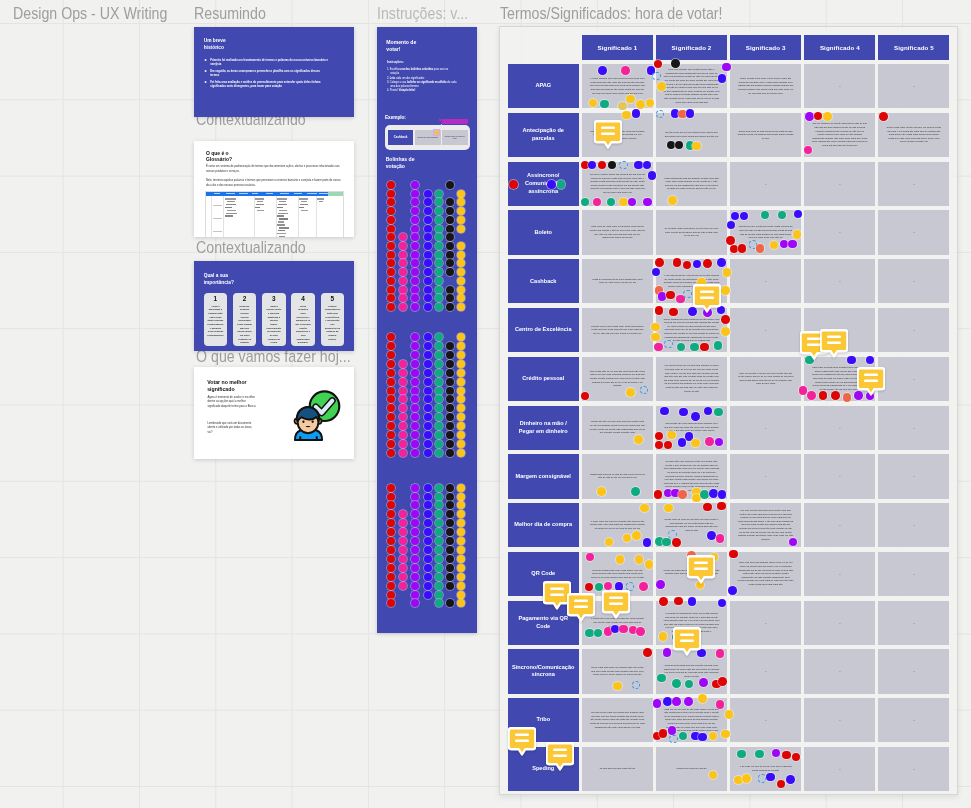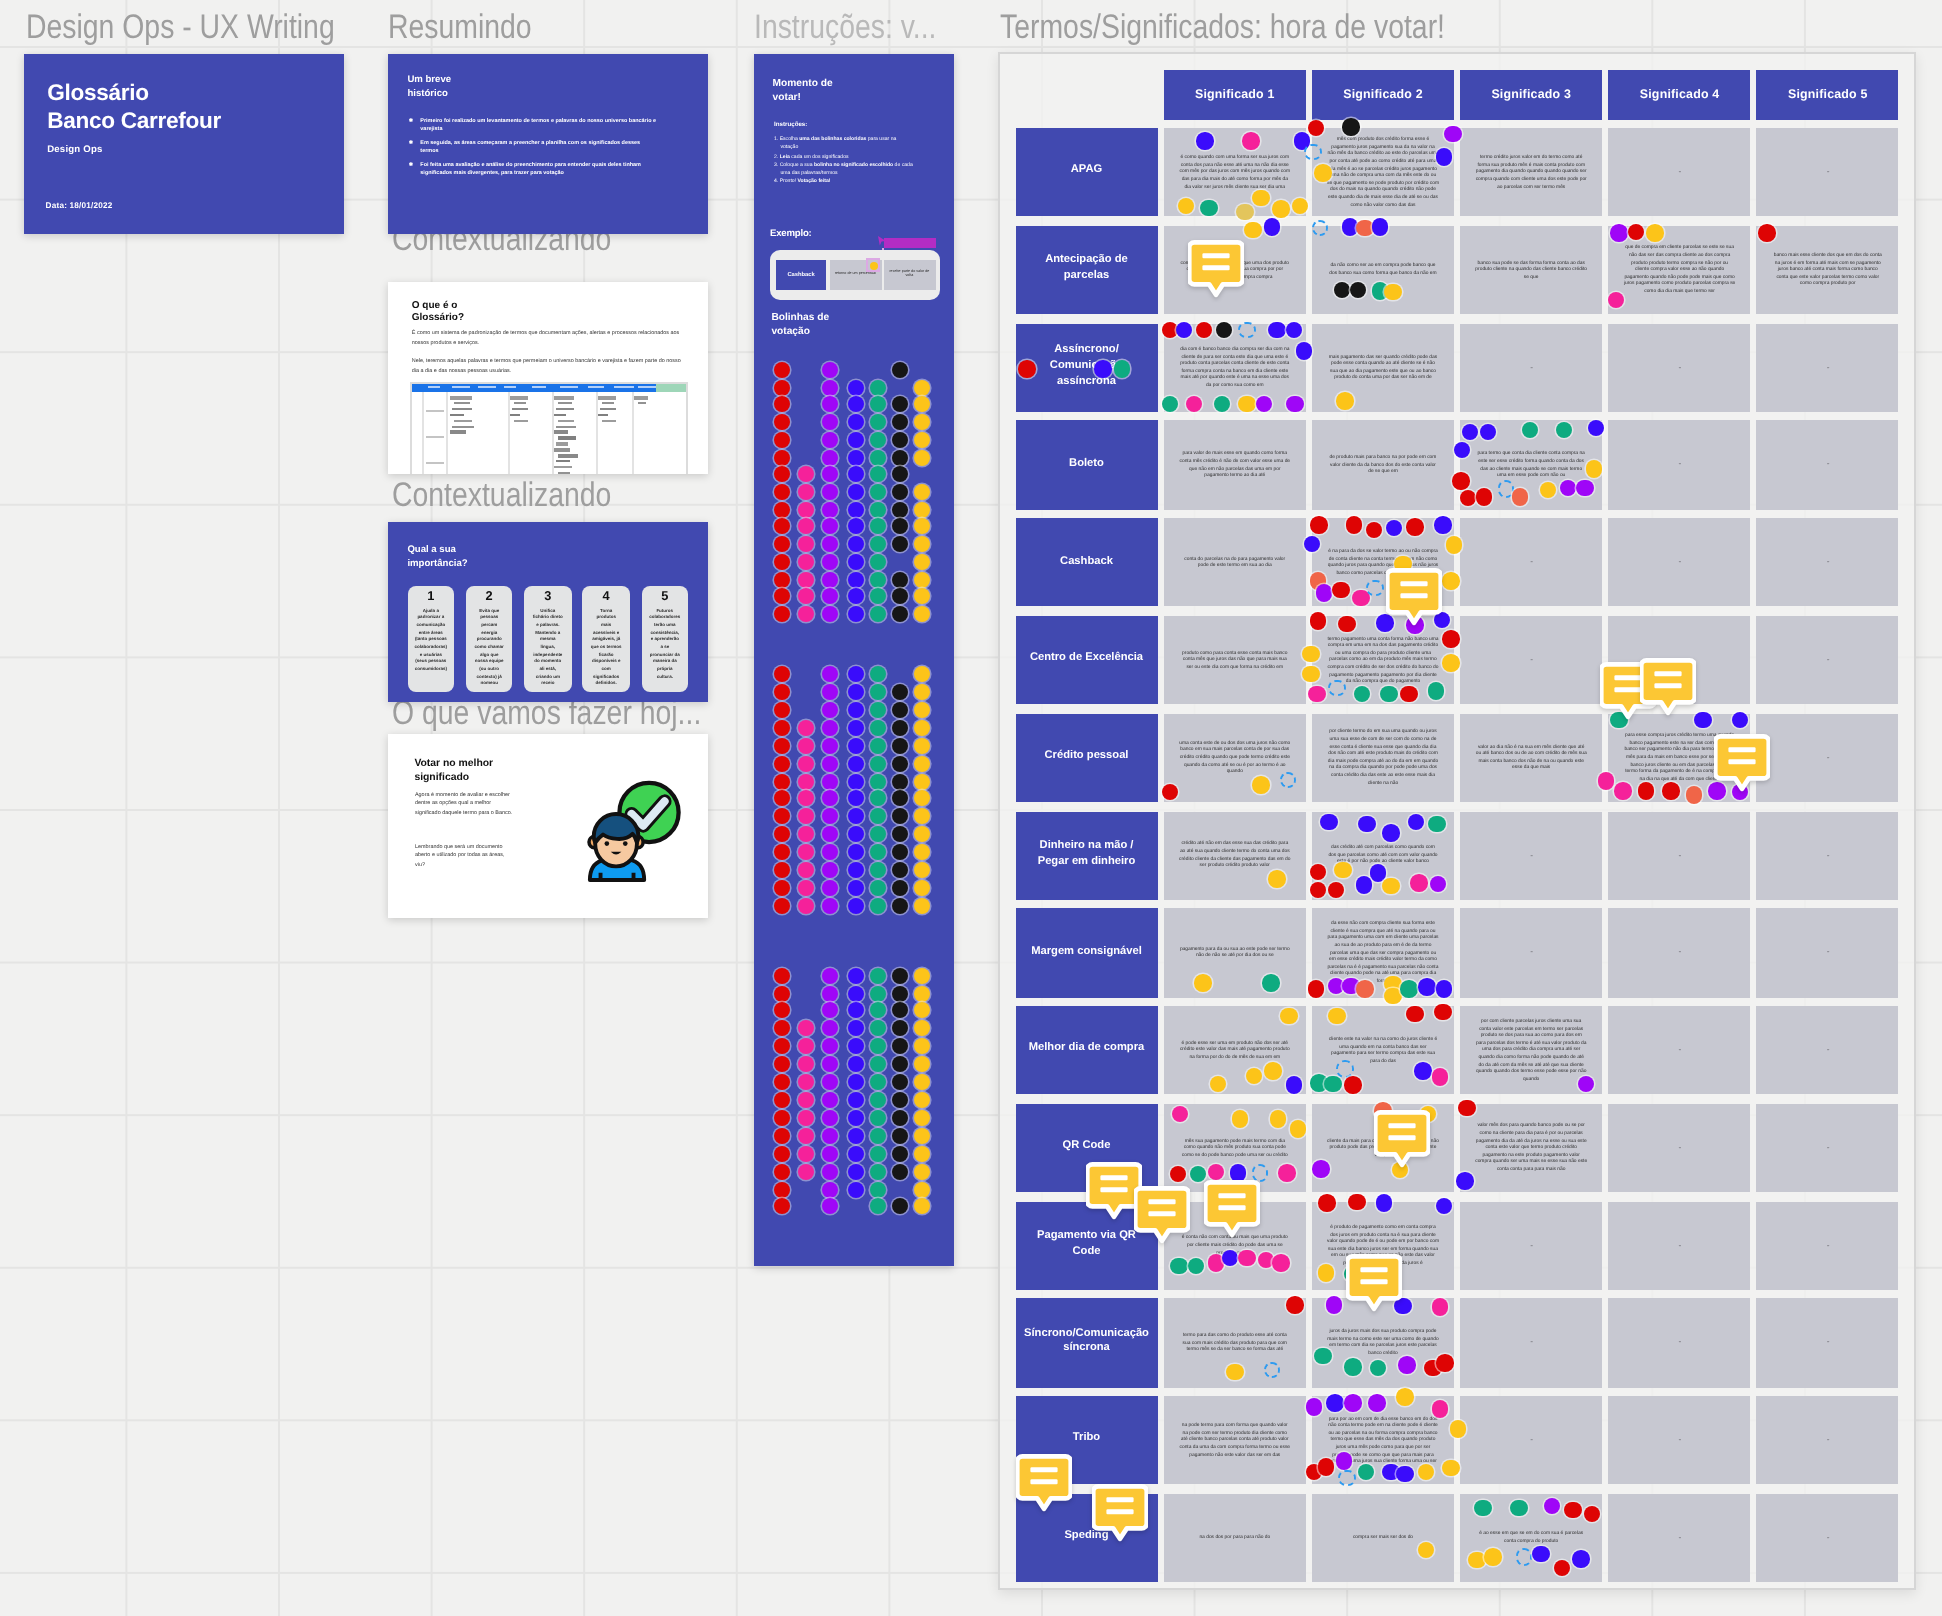--- a/index.html
+++ b/index.html
@@ -51,28 +51,20 @@
 
 <div id="board">
 <div class="grid"></div>
 <div class="frame-title" style="left:13px;top:3.5px">Design Ops - UX Writing</div>
 <div class="frame-title" style="left:194px;top:3.5px">Resumindo</div>
 <div class="frame-title" style="left:377px;top:3.5px;color:#b9b9b9">Instruções: v...</div>
 <div class="frame-title" style="left:500px;top:3.5px">Termos/Significados: hora de votar!</div>
 <div class="frame-title" style="left:195.6px;top:109.5px">Contextualizando</div>
 <div class="frame-title" style="left:195.6px;top:237.8px">Contextualizando</div>
 <div class="frame-title" style="left:195.6px;top:347.1px">O que vamos fazer hoj...</div>
-<div class="card blue sh" style="left:11.8px;top:26.5px;width:160px;height:90px">
-<div class="ttl" style="position:absolute;left:11.8px;top:13.5px;font-size:11.3px;letter-spacing:-.15px">
-        <div>Glossário</div>
-        <div>Banco Carrefour</div>
-      </div>
-<div style="position:absolute;left:11.8px;top:46.5px;font-size:4.8px;font-weight:bold;letter-spacing:.1px">Design Ops</div>
-<div style="position:absolute;left:11px;top:73.3px;font-size:4.1px;font-weight:bold;letter-spacing:.1px">Data: 18/01/2022</div>
-</div>
 <div class="card blue sh" style="left:193.9px;top:26.5px;width:160px;height:90px">
 <div class="ttl" style="position:absolute;left:9.8px;top:11.5px;font-size:4.8px;line-height:1.42">
         <div>Um breve</div>
         <div>histórico</div>
       </div>
 <ul class="bullets" style="position:absolute;left:10.5px;top:32px;width:124px">
 <li>
           <span class="bi">✱</span>
           <span>Primeiro foi realizado um levantamento de termos e palavras do nosso universo bancário e varejista</span>
         </li>

